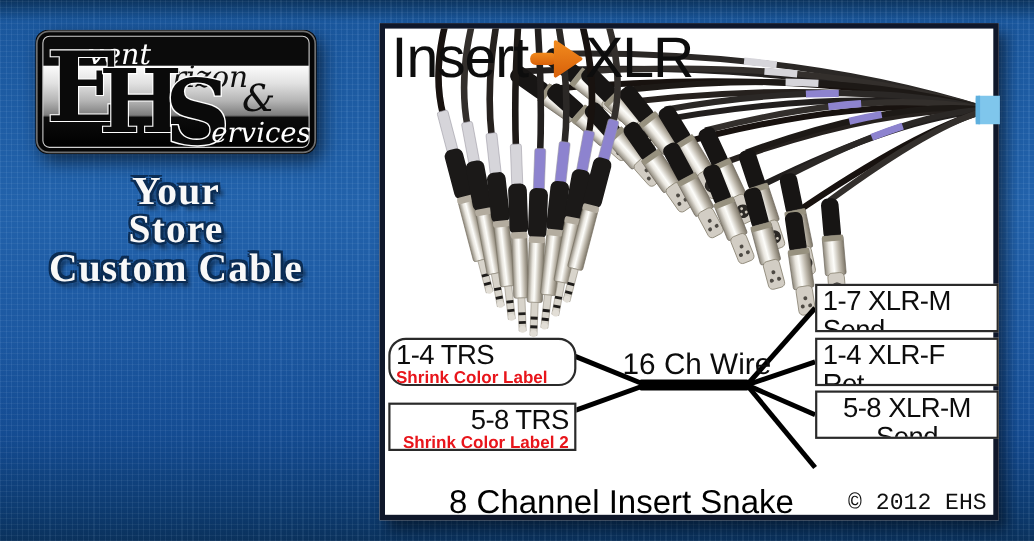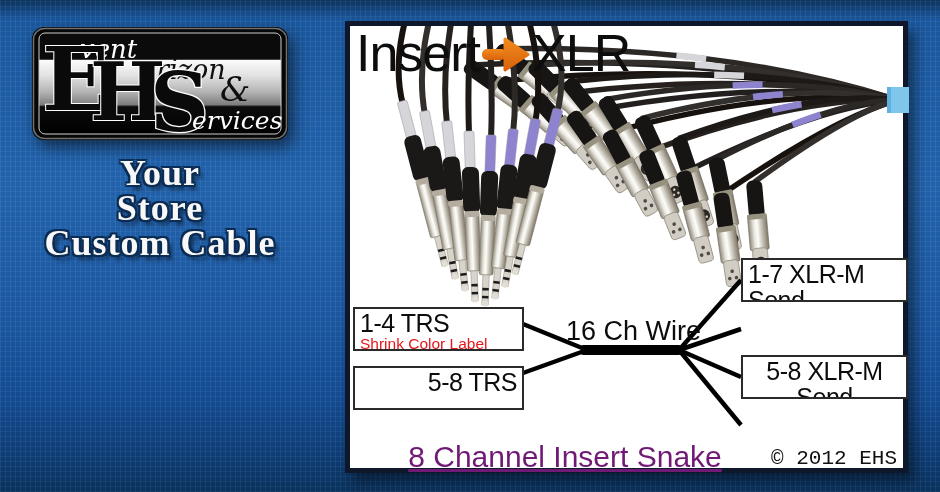--- a/index.html
+++ b/index.html
@@ -43,27 +43,27 @@
     position:absolute;left:6px;top:-6px;z-index:5;
     font-size:52px;letter-spacing:-1px;color:#0d0d0d;white-space:nowrap;
     display:flex;align-items:center;
   }
   .title .arrow{display:inline-block;margin:6px 1px 0 1px;}
   .lblbox{
     position:absolute;z-index:4;background:#ffffff;border:2px solid #2a2a2a;
     box-sizing:border-box;padding:0 5px;overflow:hidden;
   }
   .lblbox .main{font-size:25px;line-height:26px;color:#0c0c0c;letter-spacing:-0.5px;margin-top:1px;}
-  .lblbox .sub{font-size:15.5px;line-height:16px;font-weight:normal;}
+  .lblbox .sub{font-size:15.5px;line-height:16px;font-weight:bold;}
   .center-label{
     position:absolute;z-index:3;font-size:27px;color:#0c0c0c;white-space:nowrap;
   }
   .caption{
     position:absolute;z-index:4;left:0;top:414px;width:430px;text-align:center;
-    font-size:30px;color:#701a75;letter-spacing:0;text-decoration:underline;
+    font-size:30px;color:#000000;letter-spacing:0;
   }
   .copyright{
     position:absolute;z-index:4;right:6px;top:421px;
     font-size:21px;color:#101010;font-family:Liberation Mono, monospace;
   }
 </style>
 </head>
 <body>
 
 <div class="bg"></div>
@@ -412,32 +412,37 @@
               <stop offset="1" stop-color="#d9620b"></stop>
           </linearGradient>
         </defs>
         <rect x="1" y="15" width="24" height="11" rx="5" fill="url(#og)"></rect>
         <path d="M24 5 L47 20.5 L24 36 Z" fill="url(#og)" stroke="url(#og)" stroke-width="3" stroke-linejoin="round"></path>
       </svg>
     </span>
     <span>XLR</span>
   </div>
 
-  <div class="lblbox" style="left:3px;top:281px;width:171px;height:44px;">
+  <div class="lblbox" style="left:3px;top:281px;width:171px;height:44px;border-radius:16px;">
     <div class="main">1-4 TRS</div>
     <div class="sub" style="color:#e8151b">Shrink Color Label</div>
   </div>
   <div class="lblbox" style="left:3px;top:340px;width:171px;height:44px;text-align:right;">
     <div class="main">5-8 TRS</div>
+    <div class="sub" style="color:#e8151b">Shrink Color Label 2</div>
   </div>
 
   <div class="center-label" style="left:216px;top:290px;">16 Ch Wire</div>
 
   <div class="lblbox" style="left:391px;top:232px;width:167px;height:44px;">
     <div class="main">1-7 XLR-M Send</div>
+
+  </div>
+  <div class="lblbox" style="left:391px;top:281px;width:167px;height:44px;">
+    <div class="main">1-4 XLR-F Ret</div>
 
   </div>
   <div class="lblbox" style="left:391px;top:329px;width:167px;height:44px;text-align:center;">
     <div class="main">5-8 XLR-M Send</div>
 
   </div>
 
   <div class="caption">8 Channel Insert Snake</div>
   <div class="copyright">© 2012 EHS</div>
 </div>

